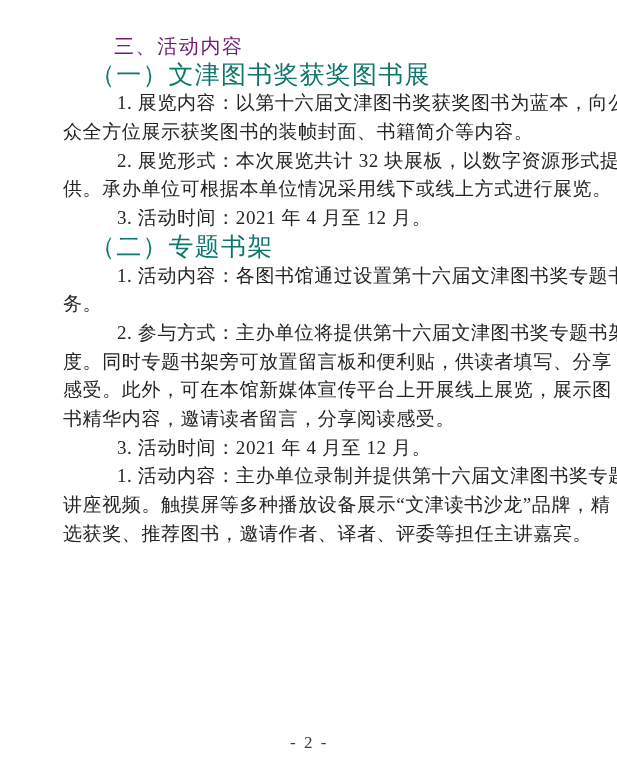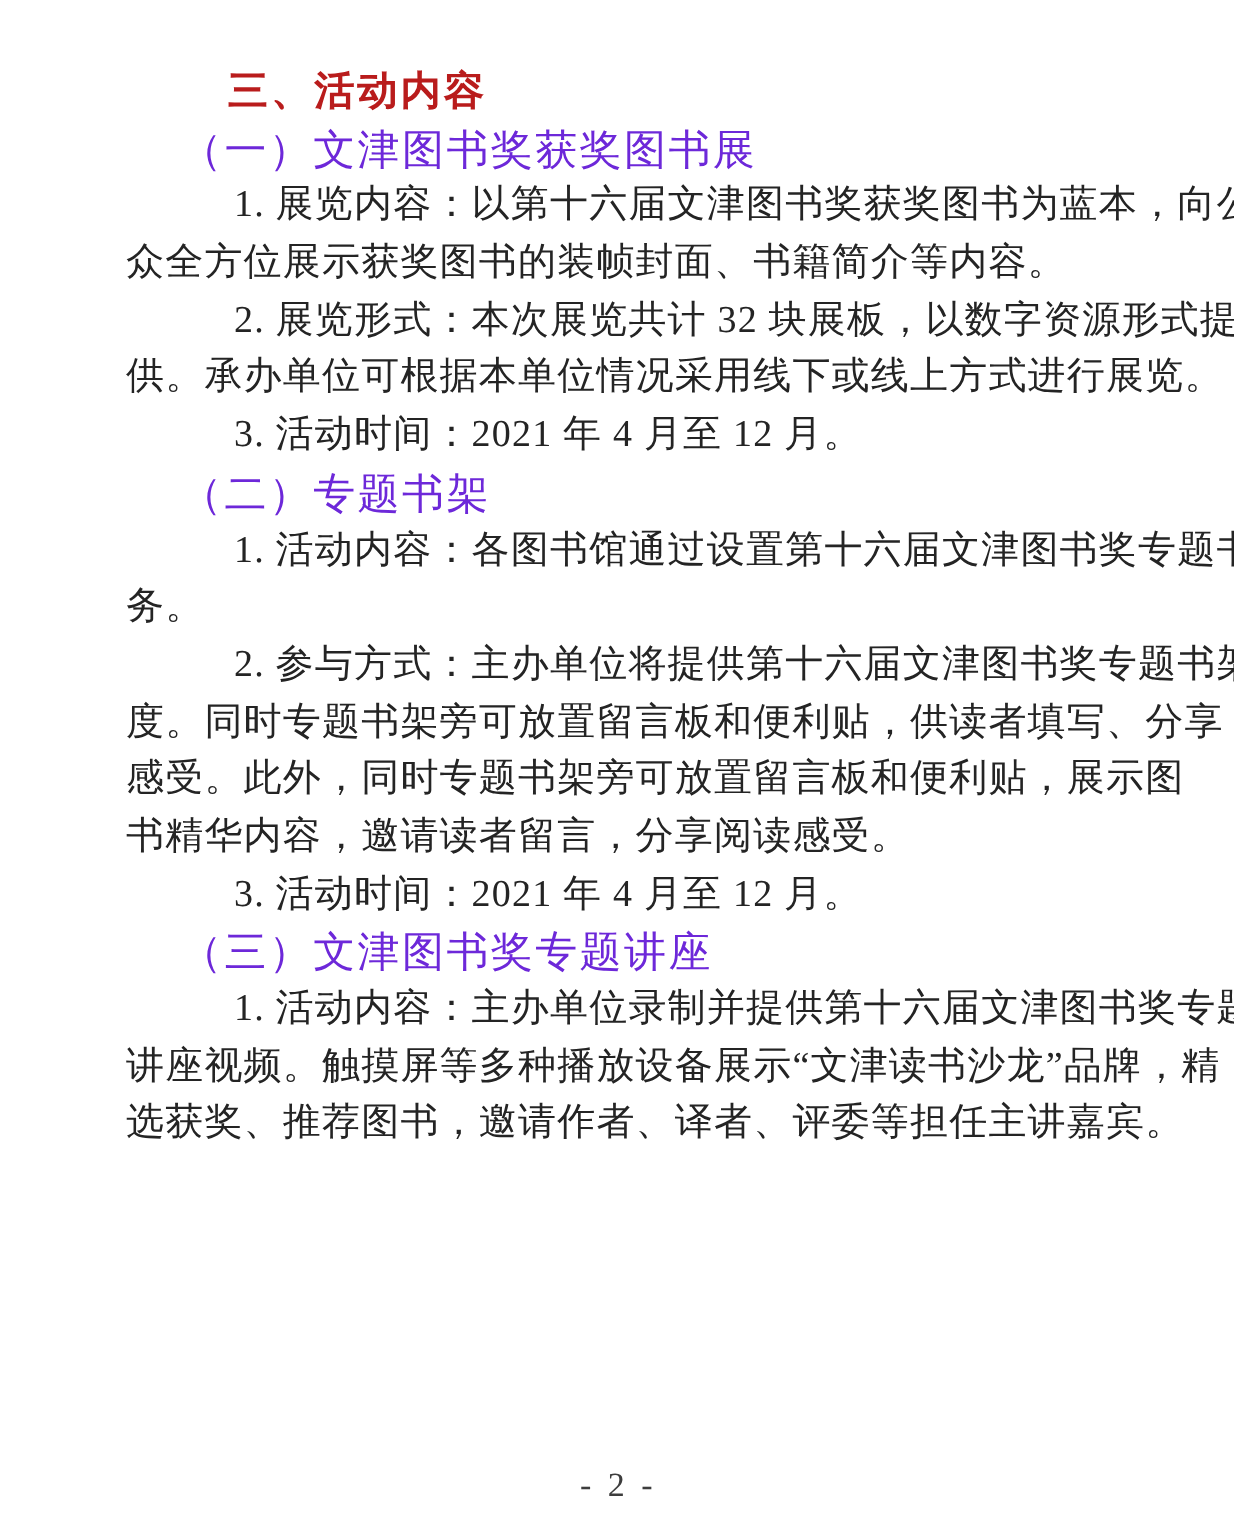--- a/index.html
+++ b/index.html
@@ -25,31 +25,31 @@
   .doc-line {
     height: 28.7px;
     line-height: 28.7px;
     font-size: 19px;
     letter-spacing: 0.6px;
     white-space: nowrap;
     color: #242424;
   }
   .line-heading {
     font-family: "Liberation Sans", "DejaVu Sans", sans-serif;
-    font-weight: bold;
+    font-weight: normal;
     font-size: 20px;
     letter-spacing: 1.6px;
     padding-left: 51px;
-    color: #b91c1c;
+    color: #701a75;
   }
   .line-subheading {
-    font-size: 21px;
+    font-size: 25px;
     letter-spacing: 1.2px;
     padding-left: 27px;
-    color: #6d28d9;
+    color: #0f766e;
   }
   .line-indent {
     padding-left: 54px;
   }
   .line-flush {
     padding-left: 0;
   }
   .page-footer {
     position: absolute;
     left: 290px;
@@ -70,22 +70,21 @@
       <div class="doc-line line-indent">1. 展览内容：以第十六届文津图书奖获奖图书为蓝本，向公</div>
       <div class="doc-line line-flush">众全方位展示获奖图书的装帧封面、书籍简介等内容。</div>
       <div class="doc-line line-indent">2. 展览形式：本次展览共计 32 块展板，以数字资源形式提</div>
       <div class="doc-line line-flush">供。承办单位可根据本单位情况采用线下或线上方式进行展览。</div>
       <div class="doc-line line-indent">3. 活动时间：2021 年 4 月至 12 月。</div>
       <div class="doc-line line-subheading">（二）专题书架</div>
       <div class="doc-line line-indent">1. 活动内容：各图书馆通过设置第十六届文津图书奖专题书</div>
       <div class="doc-line line-flush">务。</div>
       <div class="doc-line line-indent">2. 参与方式：主办单位将提供第十六届文津图书奖专题书架</div>
       <div class="doc-line line-flush">度。同时专题书架旁可放置留言板和便利贴，供读者填写、分享</div>
-      <div class="doc-line line-flush">感受。此外，同时专题书架旁可放置留言板和便利贴，展示图</div>
+      <div class="doc-line line-flush">感受。此外，可在本馆新媒体宣传平台上开展线上展览，展示图</div>
       <div class="doc-line line-flush">书精华内容，邀请读者留言，分享阅读感受。</div>
       <div class="doc-line line-indent">3. 活动时间：2021 年 4 月至 12 月。</div>
-      <div class="doc-line line-subheading">（三）文津图书奖专题讲座</div>
       <div class="doc-line line-indent">1. 活动内容：主办单位录制并提供第十六届文津图书奖专题</div>
       <div class="doc-line line-flush">讲座视频。触摸屏等多种播放设备展示“文津读书沙龙”品牌，精</div>
       <div class="doc-line line-flush">选获奖、推荐图书，邀请作者、译者、评委等担任主讲嘉宾。</div>
     </div>
   <div class="page-footer">- 2 -</div>
 </div>
 
 </body></html>

